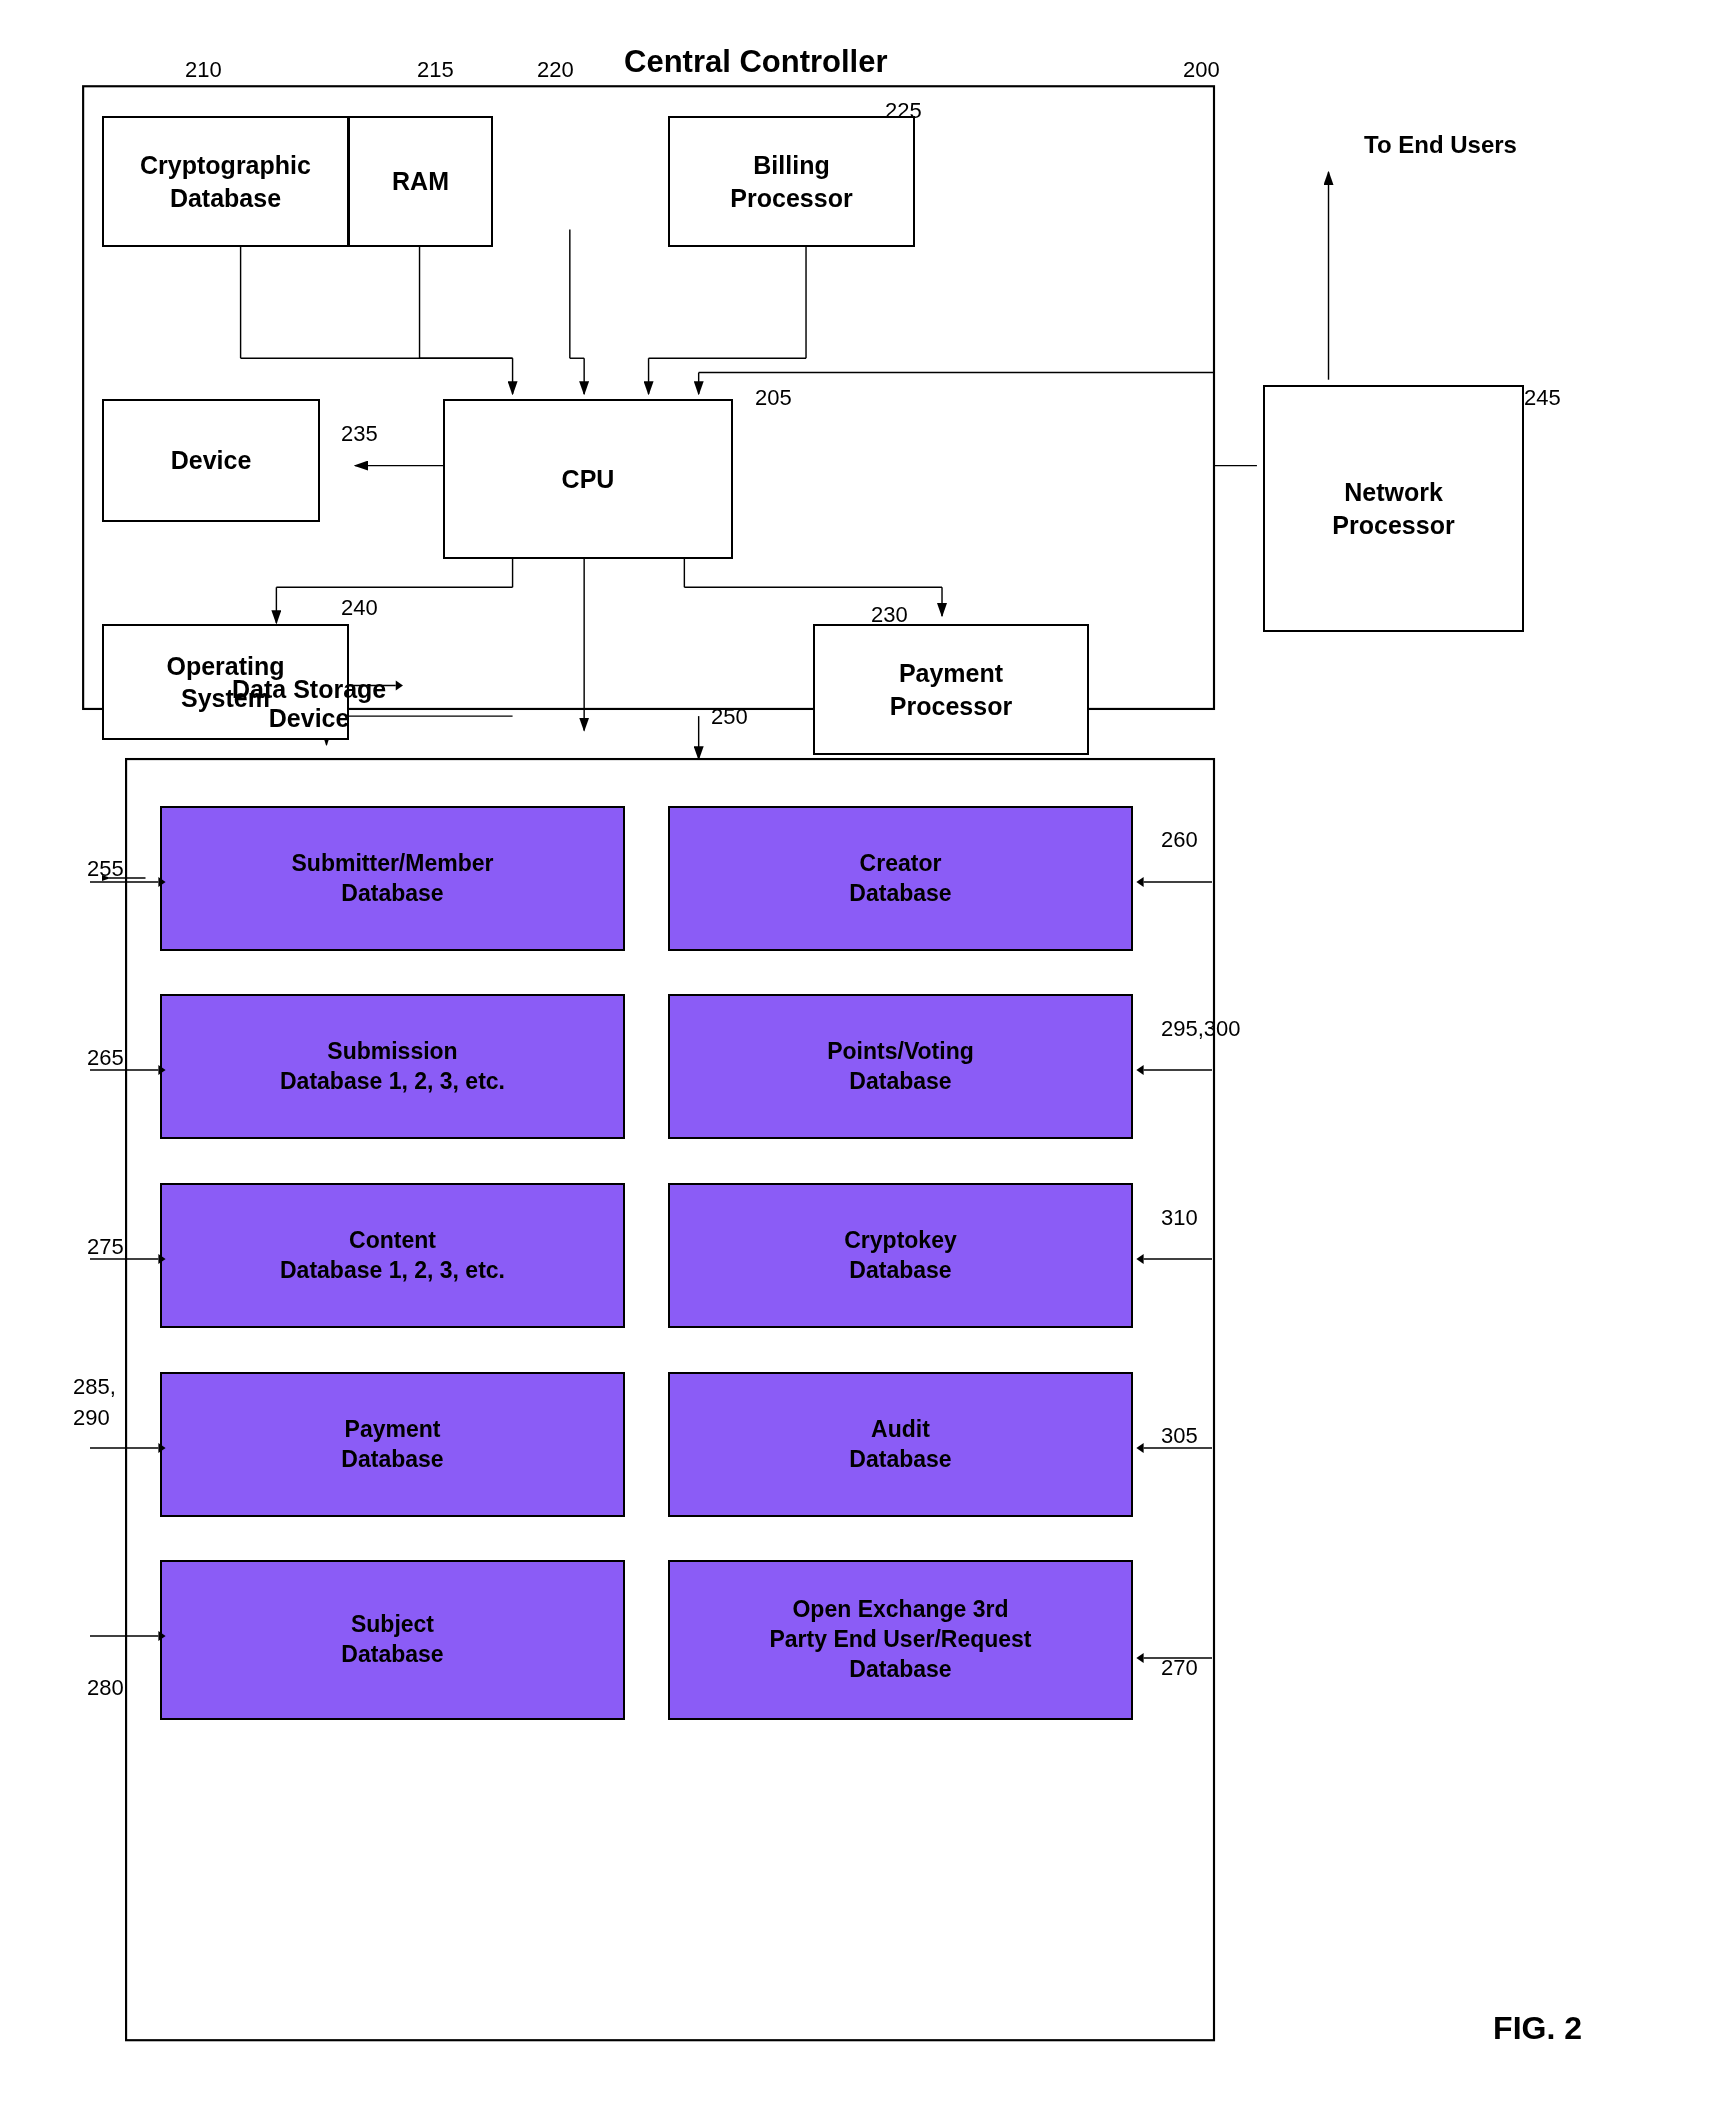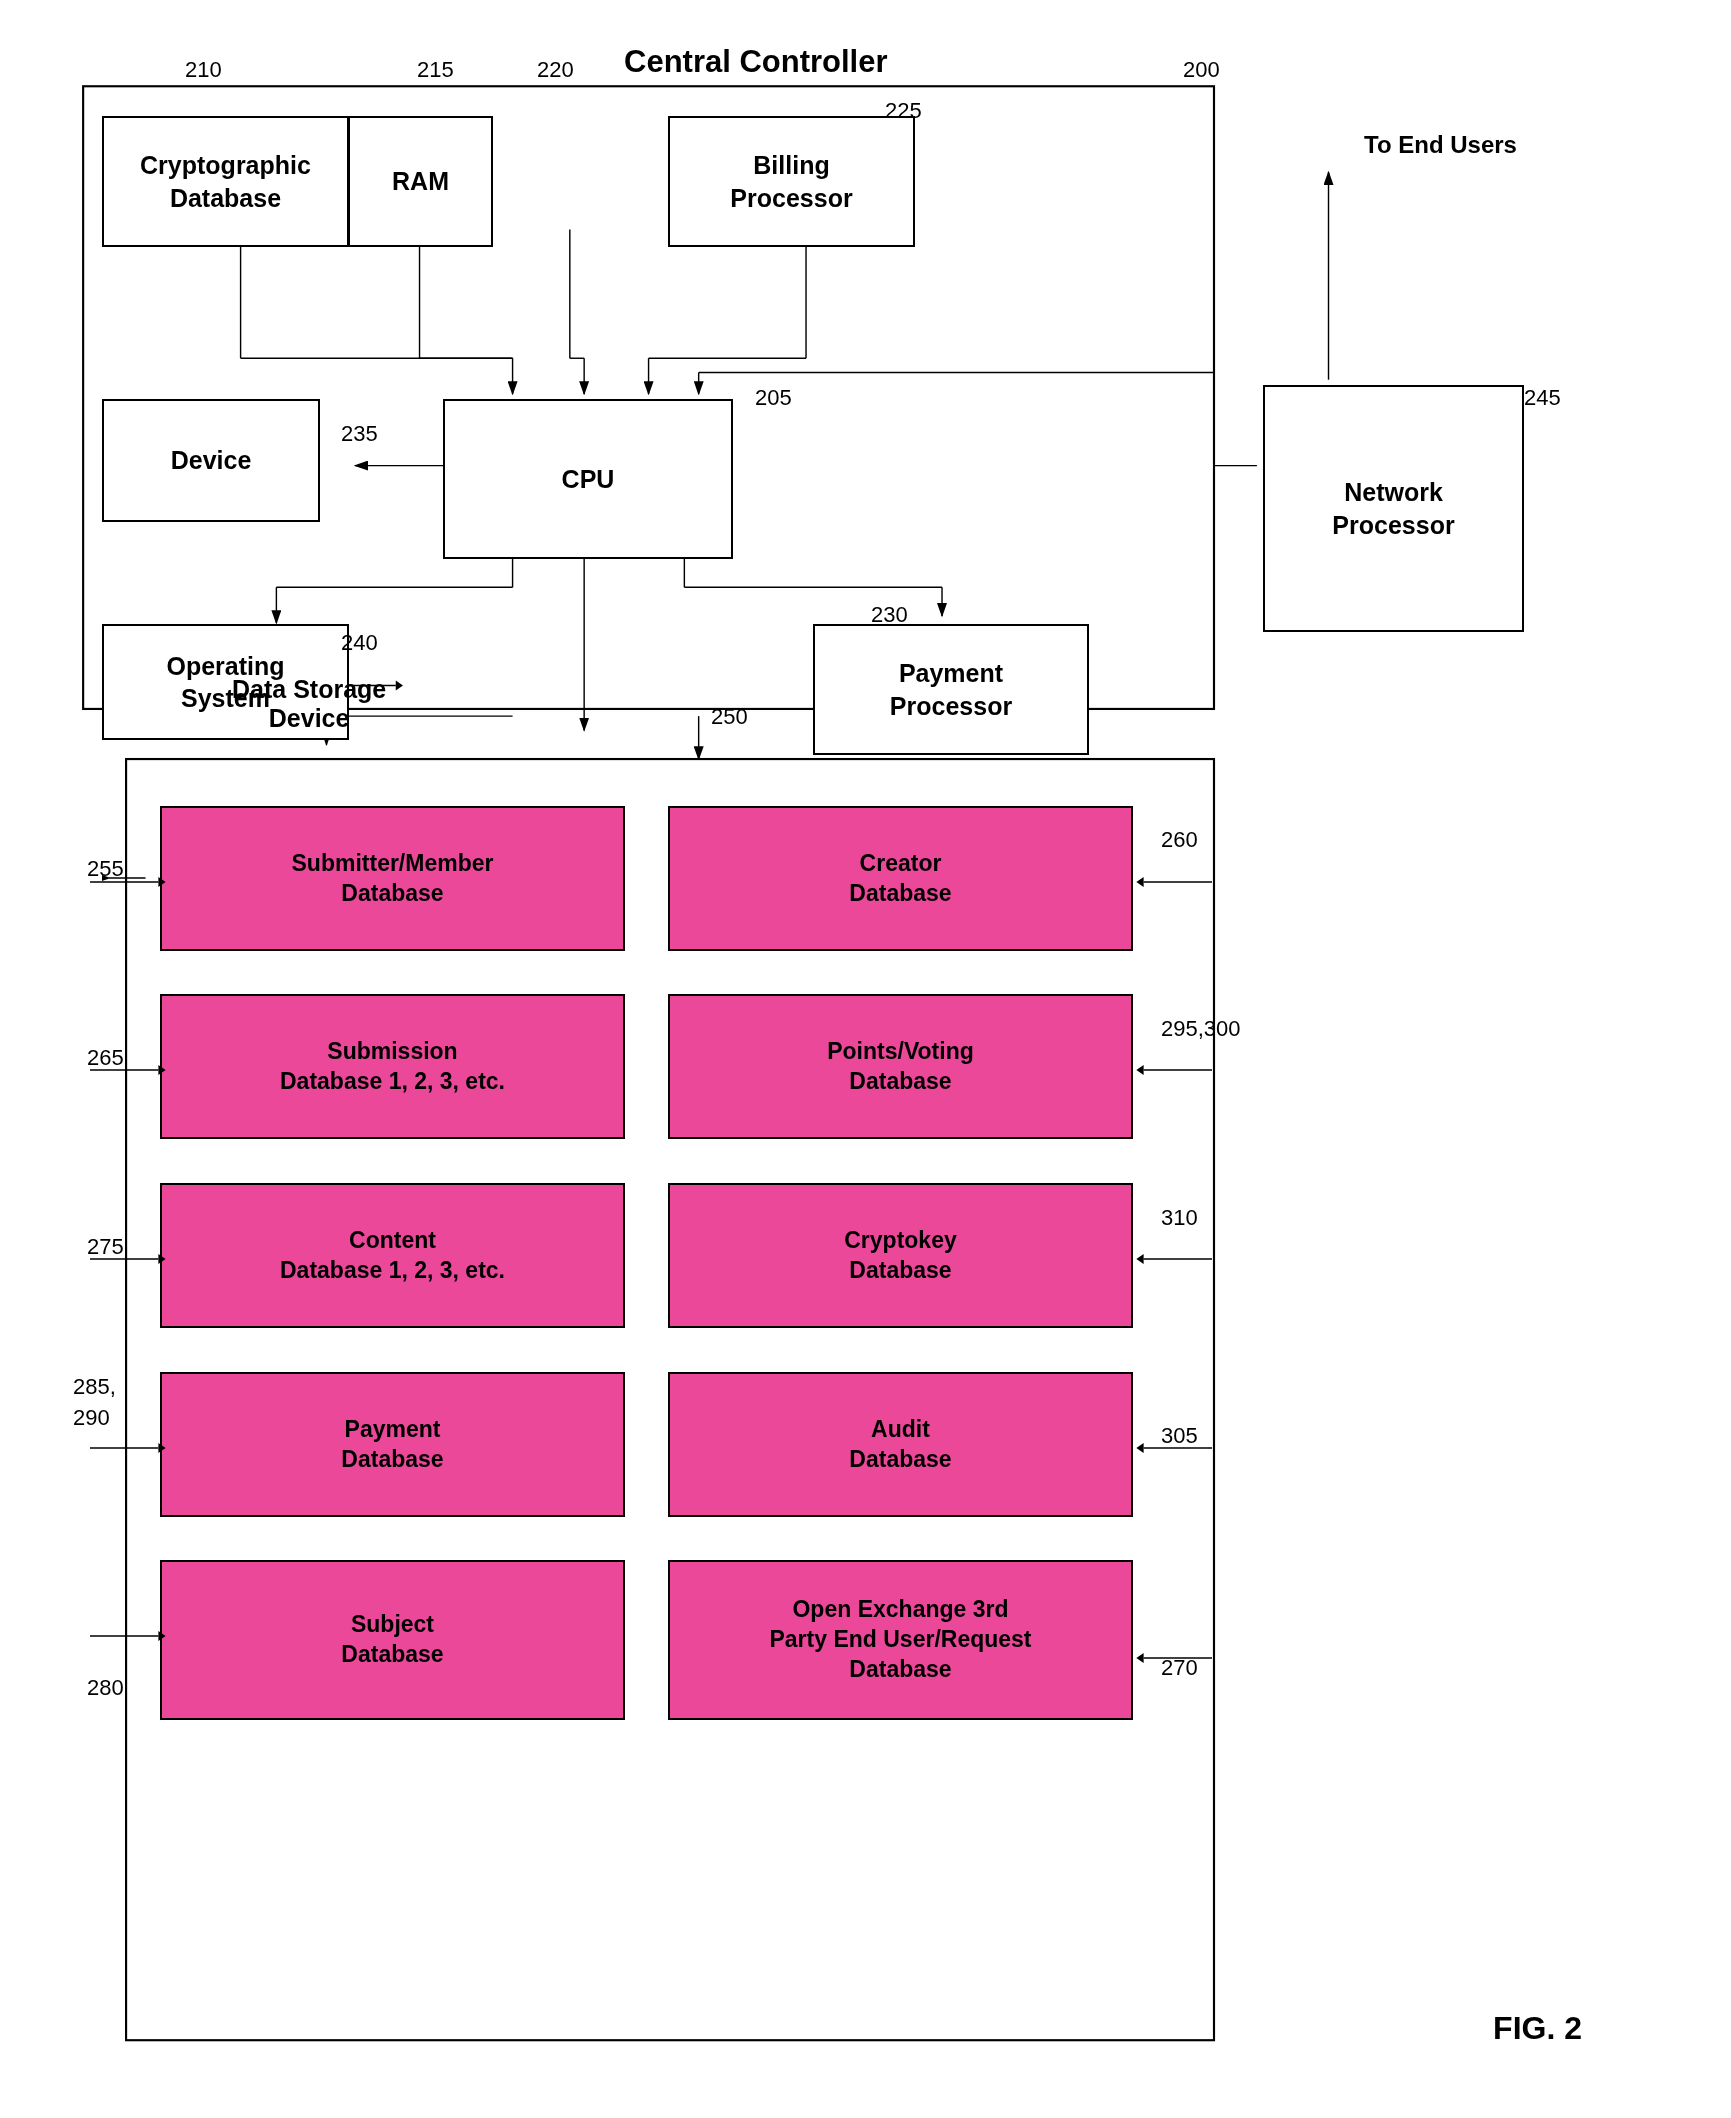--- a/index.html
+++ b/index.html
@@ -46,21 +46,21 @@
     .ref-num {
       position: absolute;
       font-size: 22px;
       font-weight: normal;
     }
 
     
     .db-box {
       position: absolute;
       border: 2.2px solid #000;
-      background: #ec4899;
+      background: #8b5cf6;
       display: flex;
       align-items: center;
       justify-content: center;
       text-align: center;
       font-size: 23px;
       font-weight: bold;
       line-height: 1.3;
     }
 
     
@@ -167,21 +167,21 @@
   <div class="box" style="top:370px; left:73px; width:218px; height:123px;">Device</div>
 
   <div class="ref-num" style="top:392px; left:312px;">235</div>
 
   <div class="box" style="top:370px; left:414px; width:290px; height:160px;">CPU</div>
 
   <div class="ref-num" style="top:356px; left:726px;">205</div>
 
   <div class="box" style="top:595px; left:73px; width:247px; height:116px;">Operating<br>System</div>
 
-  <div class="ref-num" style="top:601px; left:312px;">240</div>
+  <div class="ref-num" style="top:566px; left:312px;">240</div>
 
   <div class="box" style="top:595px; left:784px; width:276px; height:131px;">Payment<br>Processor</div>
 
   <div class="ref-num" style="top:573px; left:842px;">230</div>
 
   <div class="box" style="top:356px; left:1234px; width:261px; height:247px;">Network<br>Processor</div>
 
   <div class="ref-num" style="top:356px; left:1495px;">245</div>
 
   <div style="position:absolute; top:646px; left:203px; font-size:25px; font-weight:bold; text-align:center;">Data Storage<br>Device</div>

